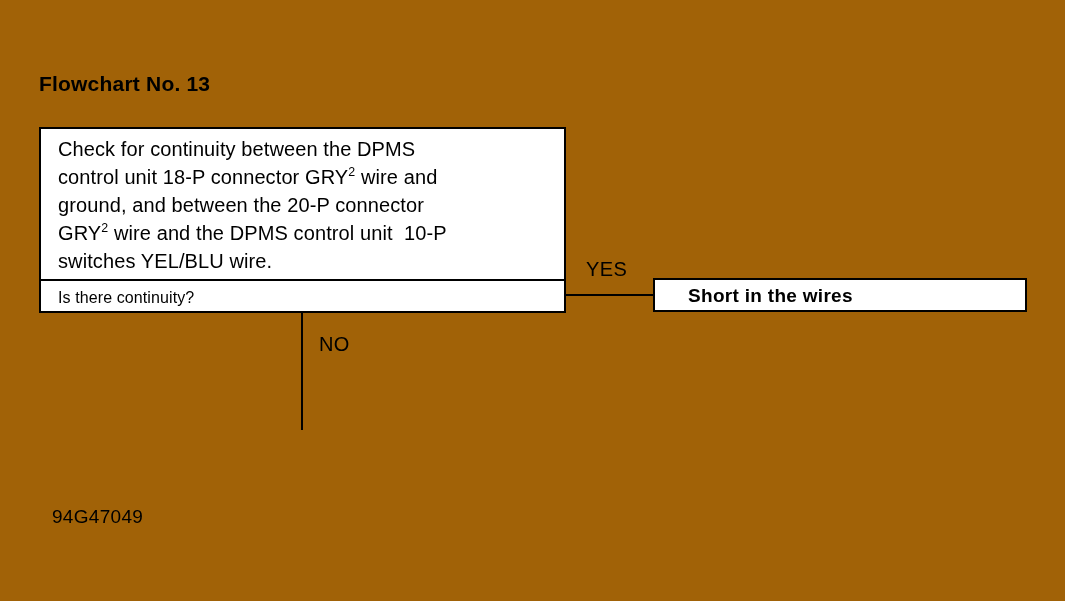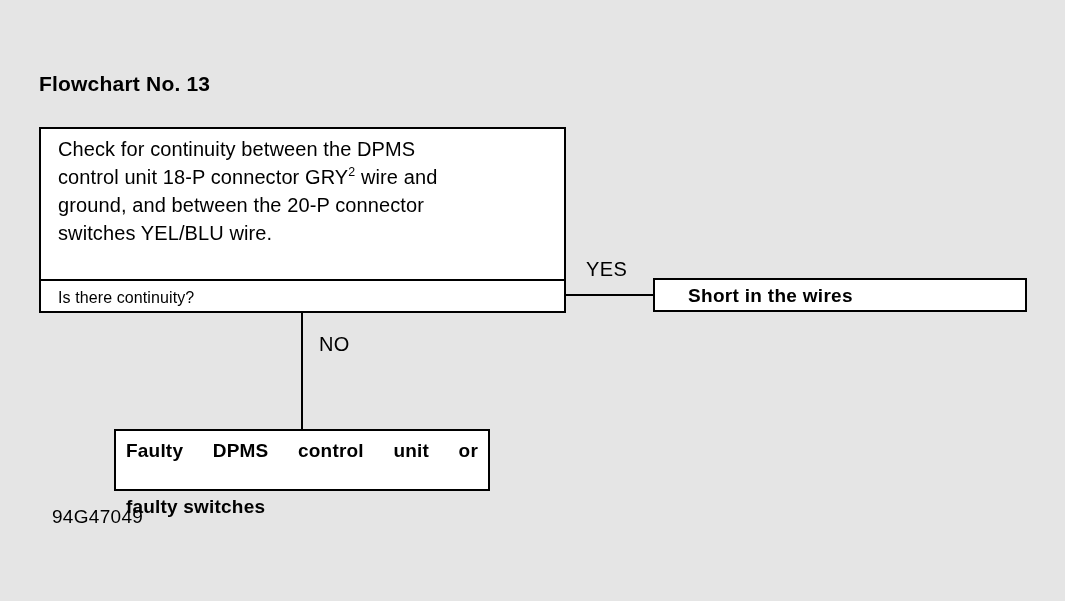--- a/index.html
+++ b/index.html
@@ -10,21 +10,21 @@
   }
   body {
     font-family: "Liberation Sans", sans-serif;
     color: #000000;
     -webkit-font-smoothing: none;
   }
   #page {
     position: relative;
     width: 1065px;
     height: 601px;
-    background: #e5e5e5;
+    background: #a16207;
     overflow: hidden;
   }
 
   
   .page-title {
     position: absolute;
     left: 39px;
     top: 72px;
     font-size: 21px;
     font-weight: bold;
@@ -189,40 +189,35 @@
 <div id="page">
 
   <div class="page-title">Flowchart No. 13</div>
 
   <div class="fc-box" id="decision-box">
 
     <div class="decision-statement">
       <div>Check for continuity between the DPMS</div>
       <div>control unit 18-P connector GRY<sup>2</sup> wire and</div>
       <div>ground, and between the 20-P connector</div>
+      <div>GRY<sup>2</sup> wire and the DPMS control unit&nbsp; 10-P</div>
       <div class="lastline">switches YEL/BLU wire.</div>
     </div>
 
     <div class="decision-divider"></div>
 
     <div class="decision-question">Is there continuity?</div>
   </div>
 
   <div class="conn-h" id="conn-yes"></div>
   <div class="branch-label" id="label-yes">YES</div>
 
   <div class="fc-box" id="result-short-box">
     <div id="result-short-label">Short in the wires</div>
   </div>
 
   <div class="conn-v" id="conn-no"></div>
   <div class="branch-label" id="label-no">NO</div>
 
-  <div class="fc-box" id="result-faulty-box">
-    <div id="result-faulty-label">
-      <span class="l1">Faulty DPMS control unit or</span>
-      <span class="l2">faulty switches</span>
-    </div>
-  </div>
 
   <div id="figure-id">94G47049</div>
 
 </div>
 
 </body></html>

